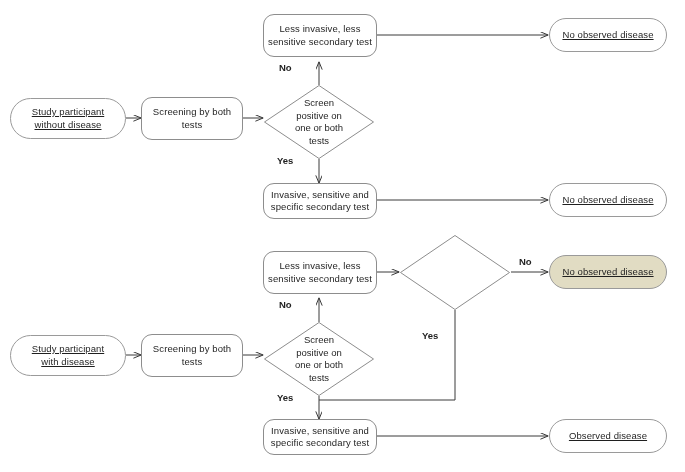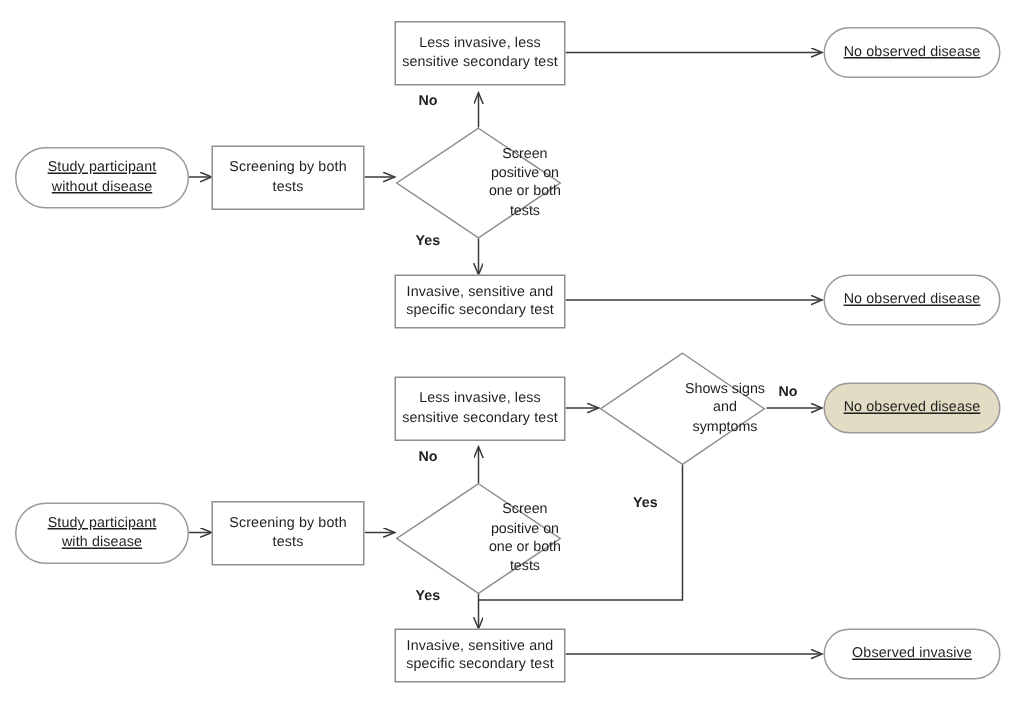--- a/index.html
+++ b/index.html
@@ -32,36 +32,36 @@
     font-size: 9.5px;
     line-height: 12.5px;
     letter-spacing: 0.1px;
     color: #1f1f1f;
     background: #ffffff;
     border: 1px solid #8d8d8d;
     padding: 2px 4px;
     white-space: pre-line;
   }
   .node.rect {
-    border-radius: 0;
+    border-radius: 11px;
   }
   .node.terminator {
     border-radius: 999px;
     border-color: #9a9a9a;
     text-decoration: underline;
   }
   .node.terminator.highlight {
     background: #e1dcc3;
     border-color: #9a9a9a;
   }
   .diamond-wrap {
     position: absolute;
     display: flex;
     align-items: center;
-    justify-content: flex-end;
+    justify-content: center;
   }
   .diamond-wrap svg {
     position: absolute;
     left: 0;
     top: 0;
     overflow: visible;
   }
   .diamond-label {
     position: relative;
     z-index: 2;
@@ -167,28 +167,25 @@
 tests</div>
 </div>
 
 <div class="node rect" style="left:263px; top:251px; width:114px; height:43px;">Less invasive, less
 sensitive secondary test</div>
 
 <div class="diamond-wrap" style="left:400px; top:235px; width:110px; height:75px;">
   <svg width="110" height="75" viewBox="0 0 110 75">
     <polygon points="55,0.5 109.5,37.5 55,74.5 0.5,37.5" fill="#ffffff" stroke="#8d8d8d" stroke-width="1"></polygon>
   </svg>
-  <div class="diamond-label">Shows signs
-and
-symptoms</div>
 </div>
 
 <div class="node rect" style="left:263px; top:419px; width:114px; height:36px;">Invasive, sensitive and
 specific secondary test</div>
 
 <div class="node terminator highlight" style="left:549px; top:255px; width:118px; height:34px;">No observed disease</div>
 
-<div class="node terminator" style="left:549px; top:419px; width:118px; height:34px;">Observed invasive</div>
+<div class="node terminator" style="left:549px; top:419px; width:118px; height:34px;">Observed disease</div>
 
 <div class="edge-label" style="left:279px; top:299px;">No</div>
 <div class="edge-label" style="left:277px; top:392px;">Yes</div>
 <div class="edge-label" style="left:519px; top:256px;">No</div>
 <div class="edge-label" style="left:422px; top:330px;">Yes</div>
 
 </body></html>

